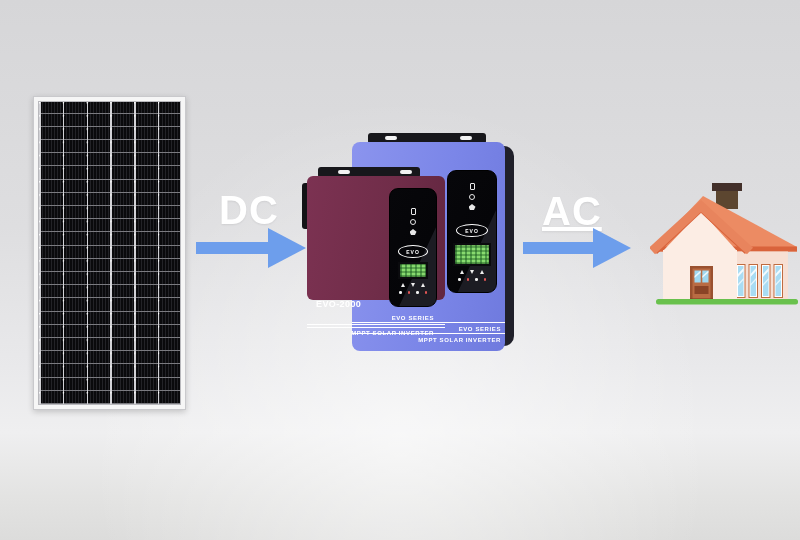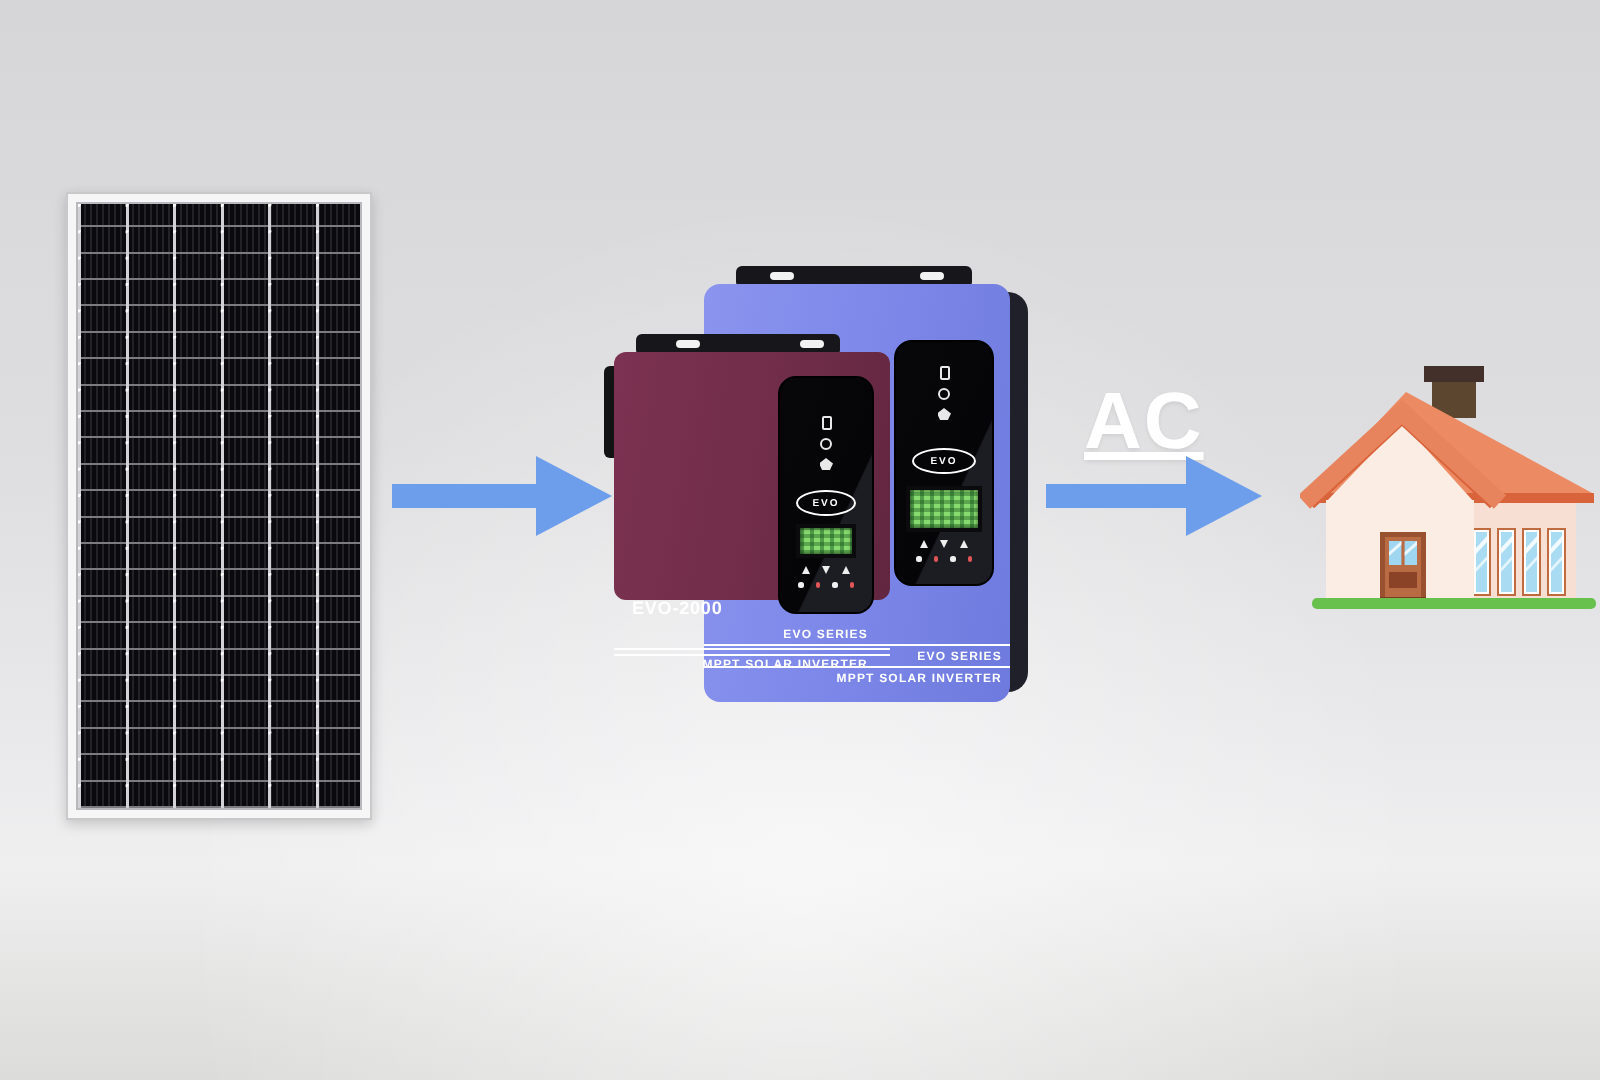--- a/index.html
+++ b/index.html
@@ -99,20 +99,21 @@
 </style>
 </head>
 <body>
 
 <div class="stage">
 
   <div class="panel-frame">
     <div class="panel-cells"></div>
   </div>
 
+  <div class="flow-label dc-label">DC</div>
   <svg class="arrow-svg" style="left:196px; top:226px;" width="112" height="44">
     <rect x="0" y="16" width="72" height="12" fill="#6D9EEC"></rect>
     <polygon points="72,2 110,22 72,42" fill="#6D9EEC"></polygon>
   </svg>
 
   <div class="flow-label ac-label">AC</div>
   <svg class="arrow-svg" style="left:523px; top:226px;" width="110" height="44">
     <rect x="0" y="16" width="70" height="12" fill="#6D9EEC"></rect>
     <polygon points="70,2 108,22 70,42" fill="#6D9EEC"></polygon>
   </svg>

